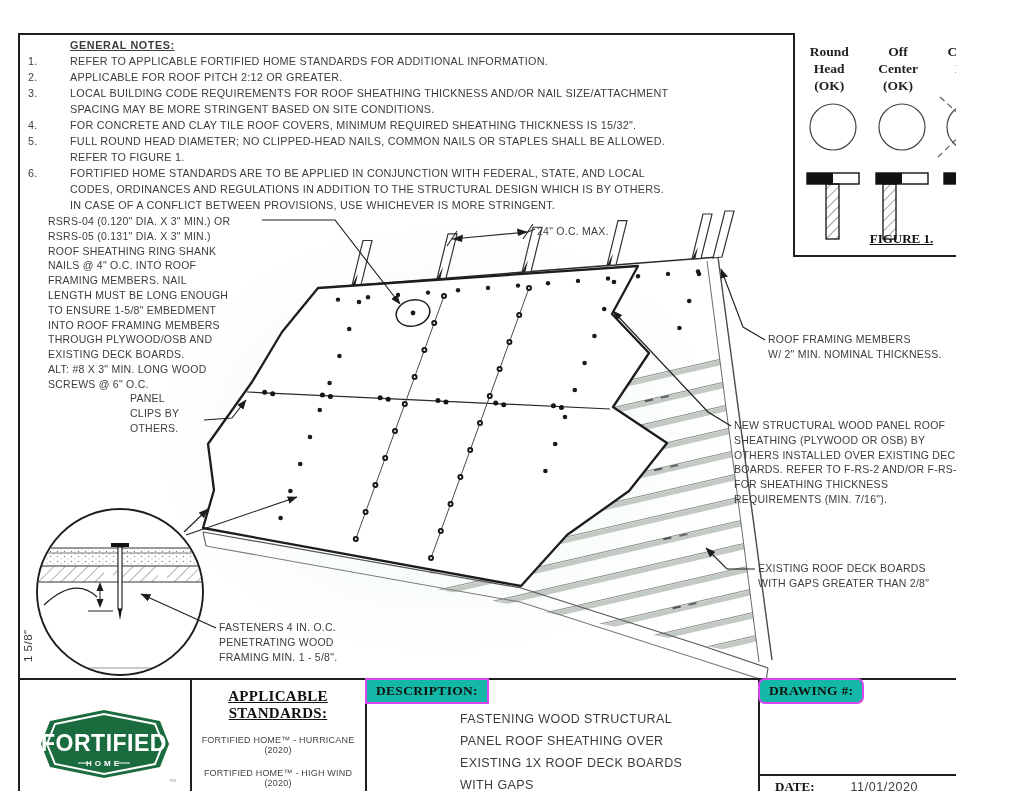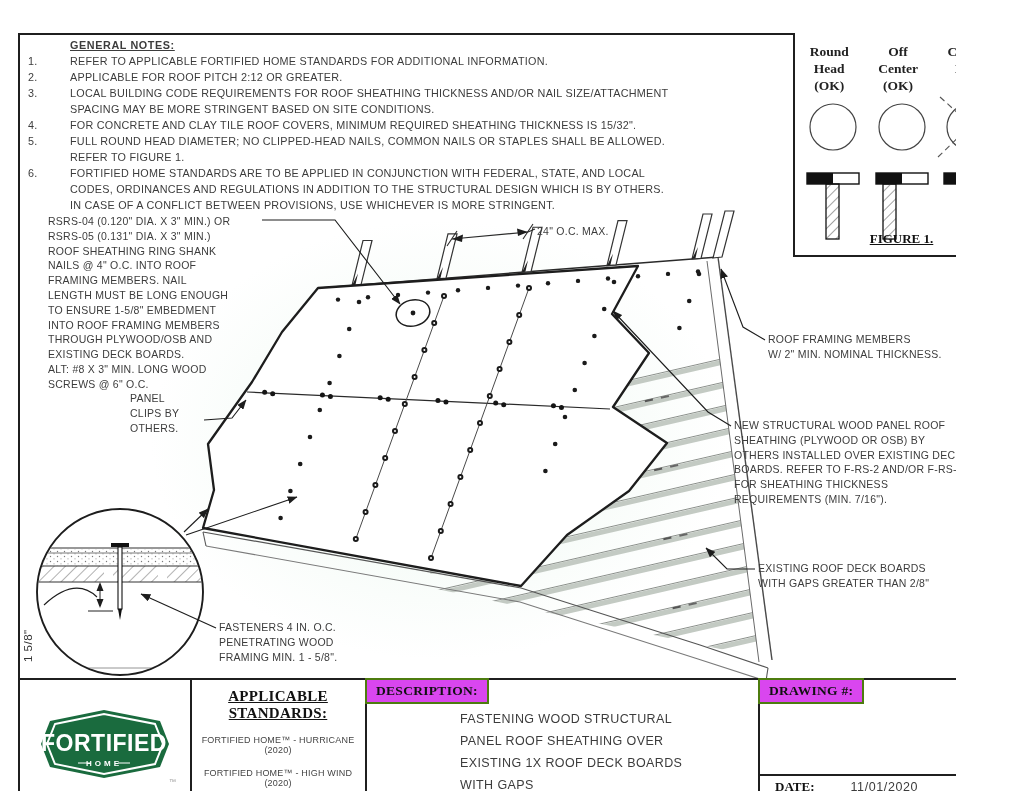--- a/index.html
+++ b/index.html
@@ -27,21 +27,21 @@
         text-align:center;color:#222;}
   #fig1 .caption{position:absolute;left:0;top:198px;width:100%;text-align:center;
         font-family:"Liberation Serif",serif;font-weight:bold;font-size:13px;text-decoration:underline;color:#111;}
   
   .co{position:absolute;font-size:10.5px;line-height:14.8px;letter-spacing:.25px;color:#3c3c3c;}
   #co-embed{position:absolute;left:22px;top:642px;transform-origin:0 0;transform:rotate(-90deg);
         font-size:11.5px;letter-spacing:.5px;color:#333;}
   
   #tb{position:absolute;left:18px;top:658px;width:988px;height:117px;border-top:2px solid #1f1f1f;box-sizing:border-box;}
   .tb-v{position:absolute;top:0;width:2px;height:117px;background:#1f1f1f;}
-  .tb-label-box{position:absolute;top:-2px;background:#d946ef;border:2px solid #4d7c0f;
+  .tb-label-box{position:absolute;top:-2px;background:#14b8a6;border:2px solid #d946ef;
         font-family:"Liberation Serif",serif;font-weight:bold;font-size:13.5px;color:#111;
         padding:3px 9px 3px 9px;letter-spacing:.3px;}
   #tb-standards{position:absolute;left:176px;top:8px;width:168px;text-align:center;}
   #tb-standards .st-title{font-family:"Liberation Serif",serif;font-weight:bold;font-size:15px;
         text-decoration:underline;letter-spacing:.3px;color:#111;}
   #tb-standards .st-item{font-size:9px;letter-spacing:.2px;margin-top:13px;color:#444;}
   #tb-desc-text{position:absolute;left:442px;top:28px;width:230px;font-size:12.5px;line-height:22px;
         letter-spacing:.4px;color:#3c3c3c;}
   #tb-drawing-number{position:absolute;left:740px;top:38px;width:248px;text-align:right;
         font-size:12.5px;letter-spacing:1.5px;color:#3c3c3c;}
@@ -433,21 +433,21 @@
       <div class="st-item">FORTIFIED HOME™ - HURRICANE (2020)</div>
       <div class="st-item">FORTIFIED HOME™ - HIGH WIND (2020)</div>
     </div>
 
     <div class="tb-label-box" style="left:347px;">DESCRIPTION:</div>
     <div id="tb-desc-text" class="pre">FASTENING WOOD STRUCTURAL
 PANEL ROOF SHEATHING OVER
 EXISTING 1X ROOF DECK BOARDS
 WITH GAPS</div>
 
-    <div class="tb-label-box" style="left:740px;">DRAWING #:</div>
+    <div class="tb-label-box" style="left:740px;border-radius:7px;">DRAWING #:</div>
     <div id="tb-drawing-number">F-RR-5</div>
 
     <div id="tb-date-row">
       <span class="dl">DATE:</span>
       <span class="dv">11/01/2020</span>
     </div>
   </div>
 </div>
 
 </body></html>

